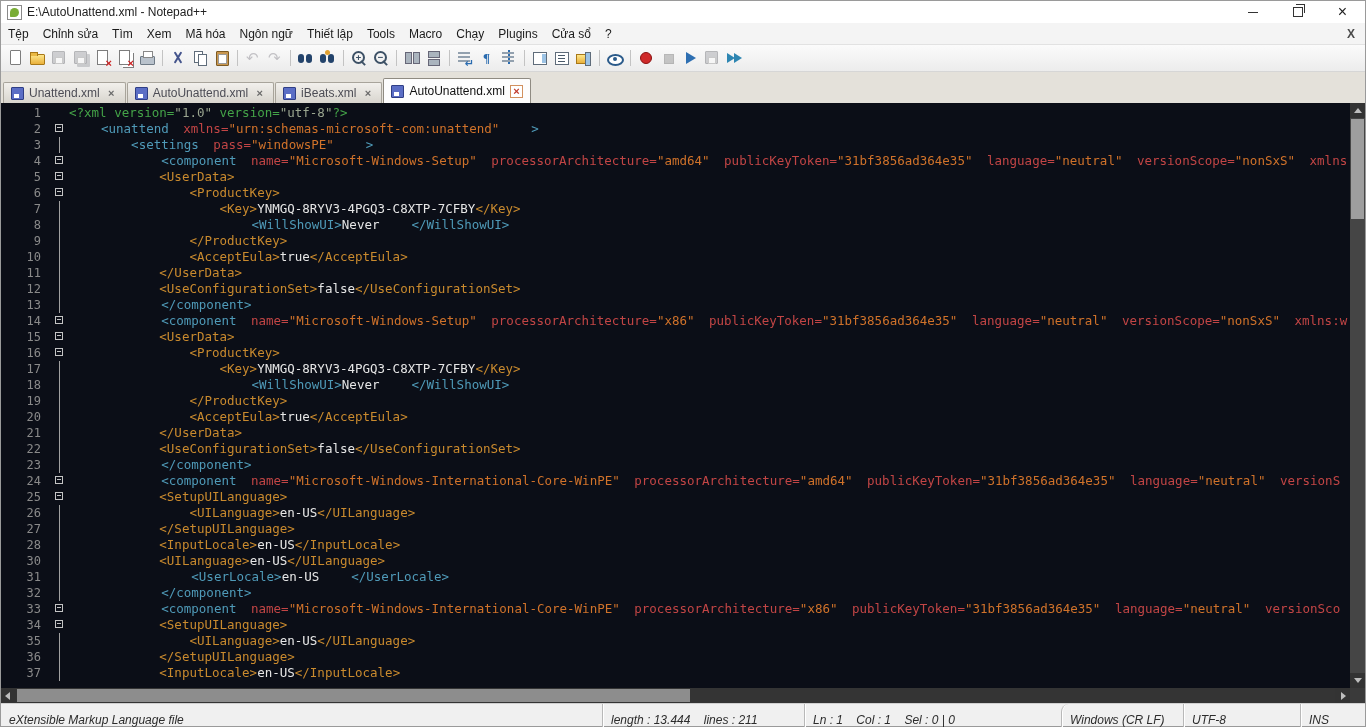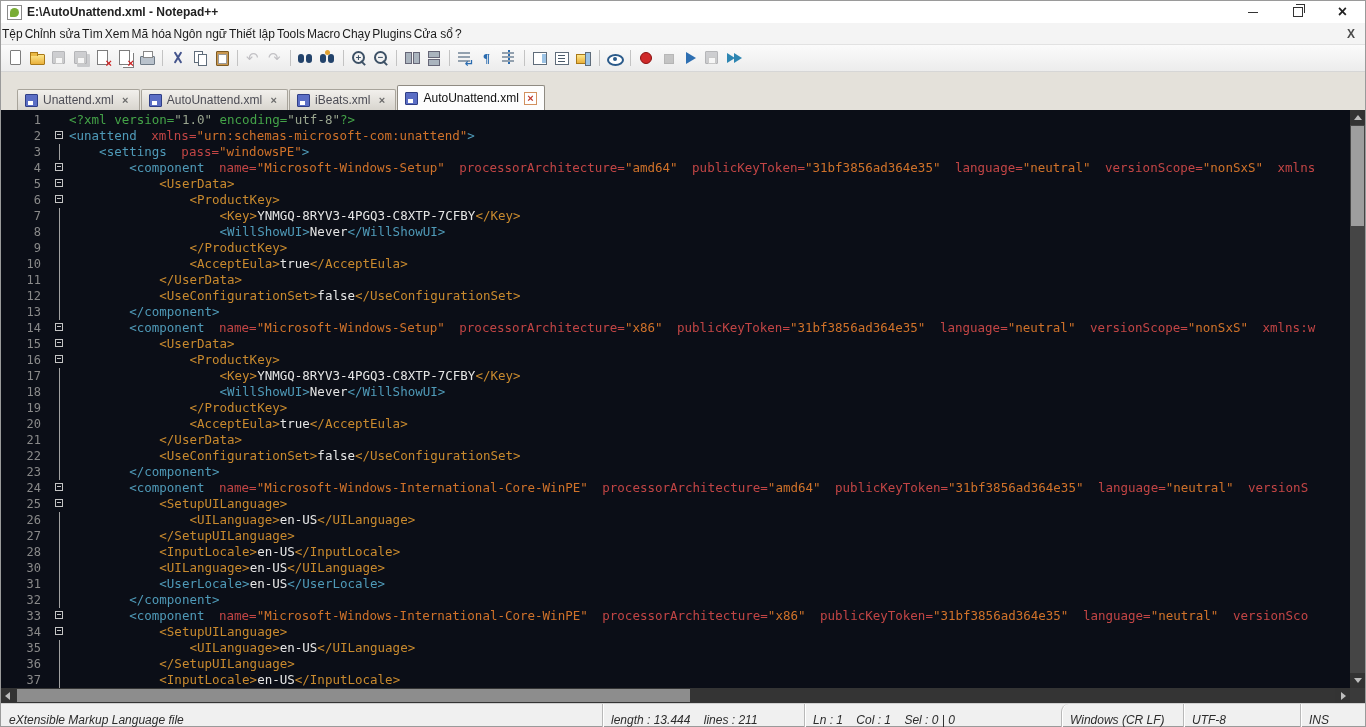--- a/index.html
+++ b/index.html
@@ -1,38 +1,38 @@
 <!DOCTYPE html>
 <html style="--editor-bg: #0b0e17; --gutter-gray: #8a8a8a; --decl-green: #44a348; --decl-value-gray: #9aa58f; --tag-blue: #4f9ab8; --tag-orange: #c98a2e; --attr-red: #c24545; --value-orange: #d0722a; --content-white: #e6e6e6;"><head>
 <meta charset="utf-8">
 <style>
   html,body{margin:0;padding:0;width:1366px;height:727px;overflow:hidden;
     font-family:"Liberation Sans",sans-serif;-webkit-font-smoothing:antialiased;}
   #window{width:1366px;height:727px;box-sizing:border-box;border:1px solid #9a9a9a;
     display:flex;flex-direction:column;background:#f0f0f0;}
 
   
-  .titlebar{height:22px;background:#ffffff;display:flex;align-items:center;flex:0 0 auto;font-weight:bold;}
+  .titlebar{height:22px;background:#ffffff;display:flex;align-items:center;flex:0 0 auto;}
   .app-icon{width:15px;height:15px;margin:0 5px 0 6px;background:#fff;border:1px solid #8a8a8a;
     position:relative;box-sizing:border-box;}
   .app-icon::before{content:"";position:absolute;left:2px;top:2px;width:9px;height:9px;
     background:#79ad35;border-radius:60% 60% 60% 10%;}
   .title-text{font-size:12px;color:#222;white-space:pre;}
   .win-controls{margin-left:auto;display:flex;height:22px;}
   .wc{width:45px;height:22px;display:flex;align-items:center;justify-content:center;}
   .glyph-min{width:10px;height:1px;background:#333;}
   .glyph-restore{width:8px;height:8px;border:1px solid #333;background:#fff;position:relative;}
   .glyph-restore::before{content:"";position:absolute;left:2px;top:-4px;width:8px;height:8px;
     border:1px solid #333;border-bottom:none;border-left:none;}
   .glyph-close::before{content:"×";font-size:16px;line-height:16px;color:#222;}
 
   
   .menubar{height:21px;background:#f4f4f4;display:flex;align-items:center;font-size:12px;
     color:#1b1b1b;flex:0 0 auto;border-bottom:1px solid #e2e2e2;}
-  .menu-item{padding:0 1px;line-height:20px;cursor:default;}
+  .menu-item{padding:0 7px;line-height:20px;cursor:default;}
   .menu-x{margin-left:auto;padding:0 10px;font-weight:bold;color:#4a4a4a;font-size:12px;}
 
   
   .toolbar{height:26px;background:linear-gradient(#fbfbfb,#ececec);display:flex;align-items:center;
     padding-left:3px;flex:0 0 auto;border-bottom:1px solid #d6d6d6;}
   .tbsep{width:1px;height:16px;background:#c3c3c3;margin:0 4px;display:inline-block;}
   .tbi{display:inline-block;width:18px;height:18px;margin:1px 2px;position:relative;}
   .tbi.dis{opacity:.38;filter:grayscale(.9);}
   .tbi-new::before{content:"";position:absolute;left:4px;top:1px;width:9px;height:13px;background:#fff;
     border:1px solid #7d7d7d;border-radius:1px;}
@@ -102,21 +102,21 @@
     border:1px solid #8a1111;border-radius:50%;}
   .tbi-stop::before{content:"";position:absolute;left:5px;top:5px;width:8px;height:8px;background:#7a7a7a;border:1px solid #555;}
   .tbi-play::before{content:"";position:absolute;left:5px;top:3px;width:0;height:0;
     border-left:10px solid #2e6fb2;border-top:6px solid transparent;border-bottom:6px solid transparent;}
   .tbi-runmulti::before{content:"";position:absolute;left:2px;top:4px;width:0;height:0;
     border-left:8px solid #2e86b2;border-top:5px solid transparent;border-bottom:5px solid transparent;}
   .tbi-runmulti::after{content:"";position:absolute;left:9px;top:4px;width:0;height:0;
     border-left:8px solid #2e86b2;border-top:5px solid transparent;border-bottom:5px solid transparent;}
 
   
-  .tabbar{height:38px;background:#e4e1da;display:flex;align-items:flex-end;padding-left:16px;flex:0 0 auto;}
+  .tabbar{height:31px;background:#e4e1da;display:flex;align-items:flex-end;padding-left:2px;flex:0 0 auto;}
   .tab{display:flex;align-items:center;gap:5px;height:21px;padding:0 7px;box-sizing:border-box;
     background:linear-gradient(#f2f0ec,#d8d5ce);border:1px solid #a8a49b;border-bottom:none;
     margin-right:1px;border-radius:2px 2px 0 0;font-size:12px;color:#4c4c55;white-space:nowrap;}
   .tab.active{background:#fdfdfd;height:25px;color:#101010;border-color:#8f8b82;}
   .tab-disk{width:11px;height:11px;background:#5b6ec5;border:1px solid #2f3e86;border-radius:1px;position:relative;flex:0 0 auto;}
   .tab-disk::before{content:"";position:absolute;left:2px;bottom:1px;width:5px;height:4px;background:#fff;}
   .tab-close{width:13px;height:13px;display:flex;align-items:center;justify-content:center;color:#6a6a6a;}
   .tab-close::before{content:"×";font:bold 11px/11px "Liberation Sans",sans-serif;}
   .tab.active .tab-close{color:#c0392b;border:1px solid #d2915f;background:#fff;box-sizing:border-box;}
 
@@ -129,21 +129,21 @@
   .ln-num{flex:0 0 40px;width:40px;text-align:right;padding-right:10px;box-sizing:content-box;
     color:var(--gutter-gray,#8a8a8a);font:12px/16px "DejaVu Sans Mono",monospace;}
   .ln-margin{flex:0 0 18px;width:18px;position:relative;}
   .m-box::before{content:"";position:absolute;left:4px;top:3px;width:8px;height:8px;
     border:1px solid #c4c4c4;box-sizing:border-box;background:var(--editor-bg,#0b0e17);}
   .m-box::after{content:"";position:absolute;left:6px;top:6px;width:4px;height:1px;background:#c4c4c4;}
   .m-line::before{content:"";position:absolute;left:8px;top:0;width:1px;height:16px;background:#a0a0a0;}
   .ln-code{font:12.5px/16px "DejaVu Sans Mono",monospace;white-space:pre;}
   .t-decl{color:var(--decl-green,#44a348);text-align:right;}
   .t-dval{color:var(--decl-value-gray,#9aa58f);}
-  .t-tag{color:var(--tag-blue,#4f9ab8);}
+  .t-tag{color:var(--tag-blue,#4f9ab8);margin-left:32px;}
   .t-tago{color:var(--tag-orange,#c98a2e);}
   .t-attr{color:var(--attr-red,#c24545);padding-left:7px;}
   .t-val{color:var(--value-orange,#d0722a);}
   .t-txt{color:var(--content-white,#e6e6e6);margin-top:36px;}
 
   
   .vscroll{grid-column:2;grid-row:1;display:flex;flex-direction:column;background:#454545;}
   .hscroll{grid-column:1;grid-row:2;display:flex;background:#343434;}
   .corner{grid-column:2;grid-row:2;background:#3a3a3a;}
   .sb-btn{flex:0 0 15px;width:15px;height:15px;background:#333333;position:relative;}
@@ -270,21 +270,21 @@
       <div class="tab active">
         <span class="tab-disk"></span>
         <span class="tab-label">AutoUnattend.xml</span>
         <span class="tab-close"></span>
       </div>
     </div>
 
   <div class="editor">
     <div class="code-region">
       <div class="lines">
-          <div class="ln-row"><span class="ln-num">1</span><span class="ln-margin m-none"></span><span class="ln-code"><span class="t-decl">&lt;?xml version=</span><span class="t-dval">"1.0"</span><span class="t-decl"> encoding=</span><span class="t-dval">"utf-8"</span><span class="t-decl">?&gt;</span></span></div>
+          <div class="ln-row"><span class="ln-num">1</span><span class="ln-margin m-none"></span><span class="ln-code"><span class="t-decl">&lt;?xml version=</span><span class="t-dval">"1.0"</span><span class="t-decl"> version=</span><span class="t-dval">"utf-8"</span><span class="t-decl">?&gt;</span></span></div>
           <div class="ln-row"><span class="ln-num">2</span><span class="ln-margin m-box"></span><span class="ln-code"><span class="t-tag">&lt;unattend</span><span class="t-attr"> xmlns=</span><span class="t-val">"urn:schemas-microsoft-com:unattend"</span><span class="t-tag">&gt;</span></span></div>
           <div class="ln-row"><span class="ln-num">3</span><span class="ln-margin m-line"></span><span class="ln-code"><span class="t-tag">    &lt;settings</span><span class="t-attr"> pass=</span><span class="t-val">"windowsPE"</span><span class="t-tag">&gt;</span></span></div>
           <div class="ln-row"><span class="ln-num">4</span><span class="ln-margin m-box"></span><span class="ln-code"><span class="t-tag">        &lt;component</span><span class="t-attr"> name=</span><span class="t-val">"Microsoft-Windows-Setup"</span><span class="t-attr"> processorArchitecture=</span><span class="t-val">"amd64"</span><span class="t-attr"> publicKeyToken=</span><span class="t-val">"31bf3856ad364e35"</span><span class="t-attr"> language=</span><span class="t-val">"neutral"</span><span class="t-attr"> versionScope=</span><span class="t-val">"nonSxS"</span><span class="t-attr"> xmlns</span></span></div>
           <div class="ln-row"><span class="ln-num">5</span><span class="ln-margin m-box"></span><span class="ln-code"><span class="t-tago">            &lt;UserData&gt;</span></span></div>
           <div class="ln-row"><span class="ln-num">6</span><span class="ln-margin m-box"></span><span class="ln-code"><span class="t-tago">                &lt;ProductKey&gt;</span></span></div>
           <div class="ln-row"><span class="ln-num">7</span><span class="ln-margin m-line"></span><span class="ln-code"><span class="t-tago">                    &lt;Key&gt;</span><span class="t-txt">YNMGQ-8RYV3-4PGQ3-C8XTP-7CFBY</span><span class="t-tago">&lt;/Key&gt;</span></span></div>
           <div class="ln-row"><span class="ln-num">8</span><span class="ln-margin m-line"></span><span class="ln-code"><span class="t-tag">                    &lt;WillShowUI&gt;</span><span class="t-txt">Never</span><span class="t-tag">&lt;/WillShowUI&gt;</span></span></div>
           <div class="ln-row"><span class="ln-num">9</span><span class="ln-margin m-line"></span><span class="ln-code"><span class="t-tago">                &lt;/ProductKey&gt;</span></span></div>
           <div class="ln-row"><span class="ln-num">10</span><span class="ln-margin m-line"></span><span class="ln-code"><span class="t-tago">                &lt;AcceptEula&gt;</span><span class="t-txt">true</span><span class="t-tago">&lt;/AcceptEula&gt;</span></span></div>
           <div class="ln-row"><span class="ln-num">11</span><span class="ln-margin m-line"></span><span class="ln-code"><span class="t-tago">            &lt;/UserData&gt;</span></span></div>

